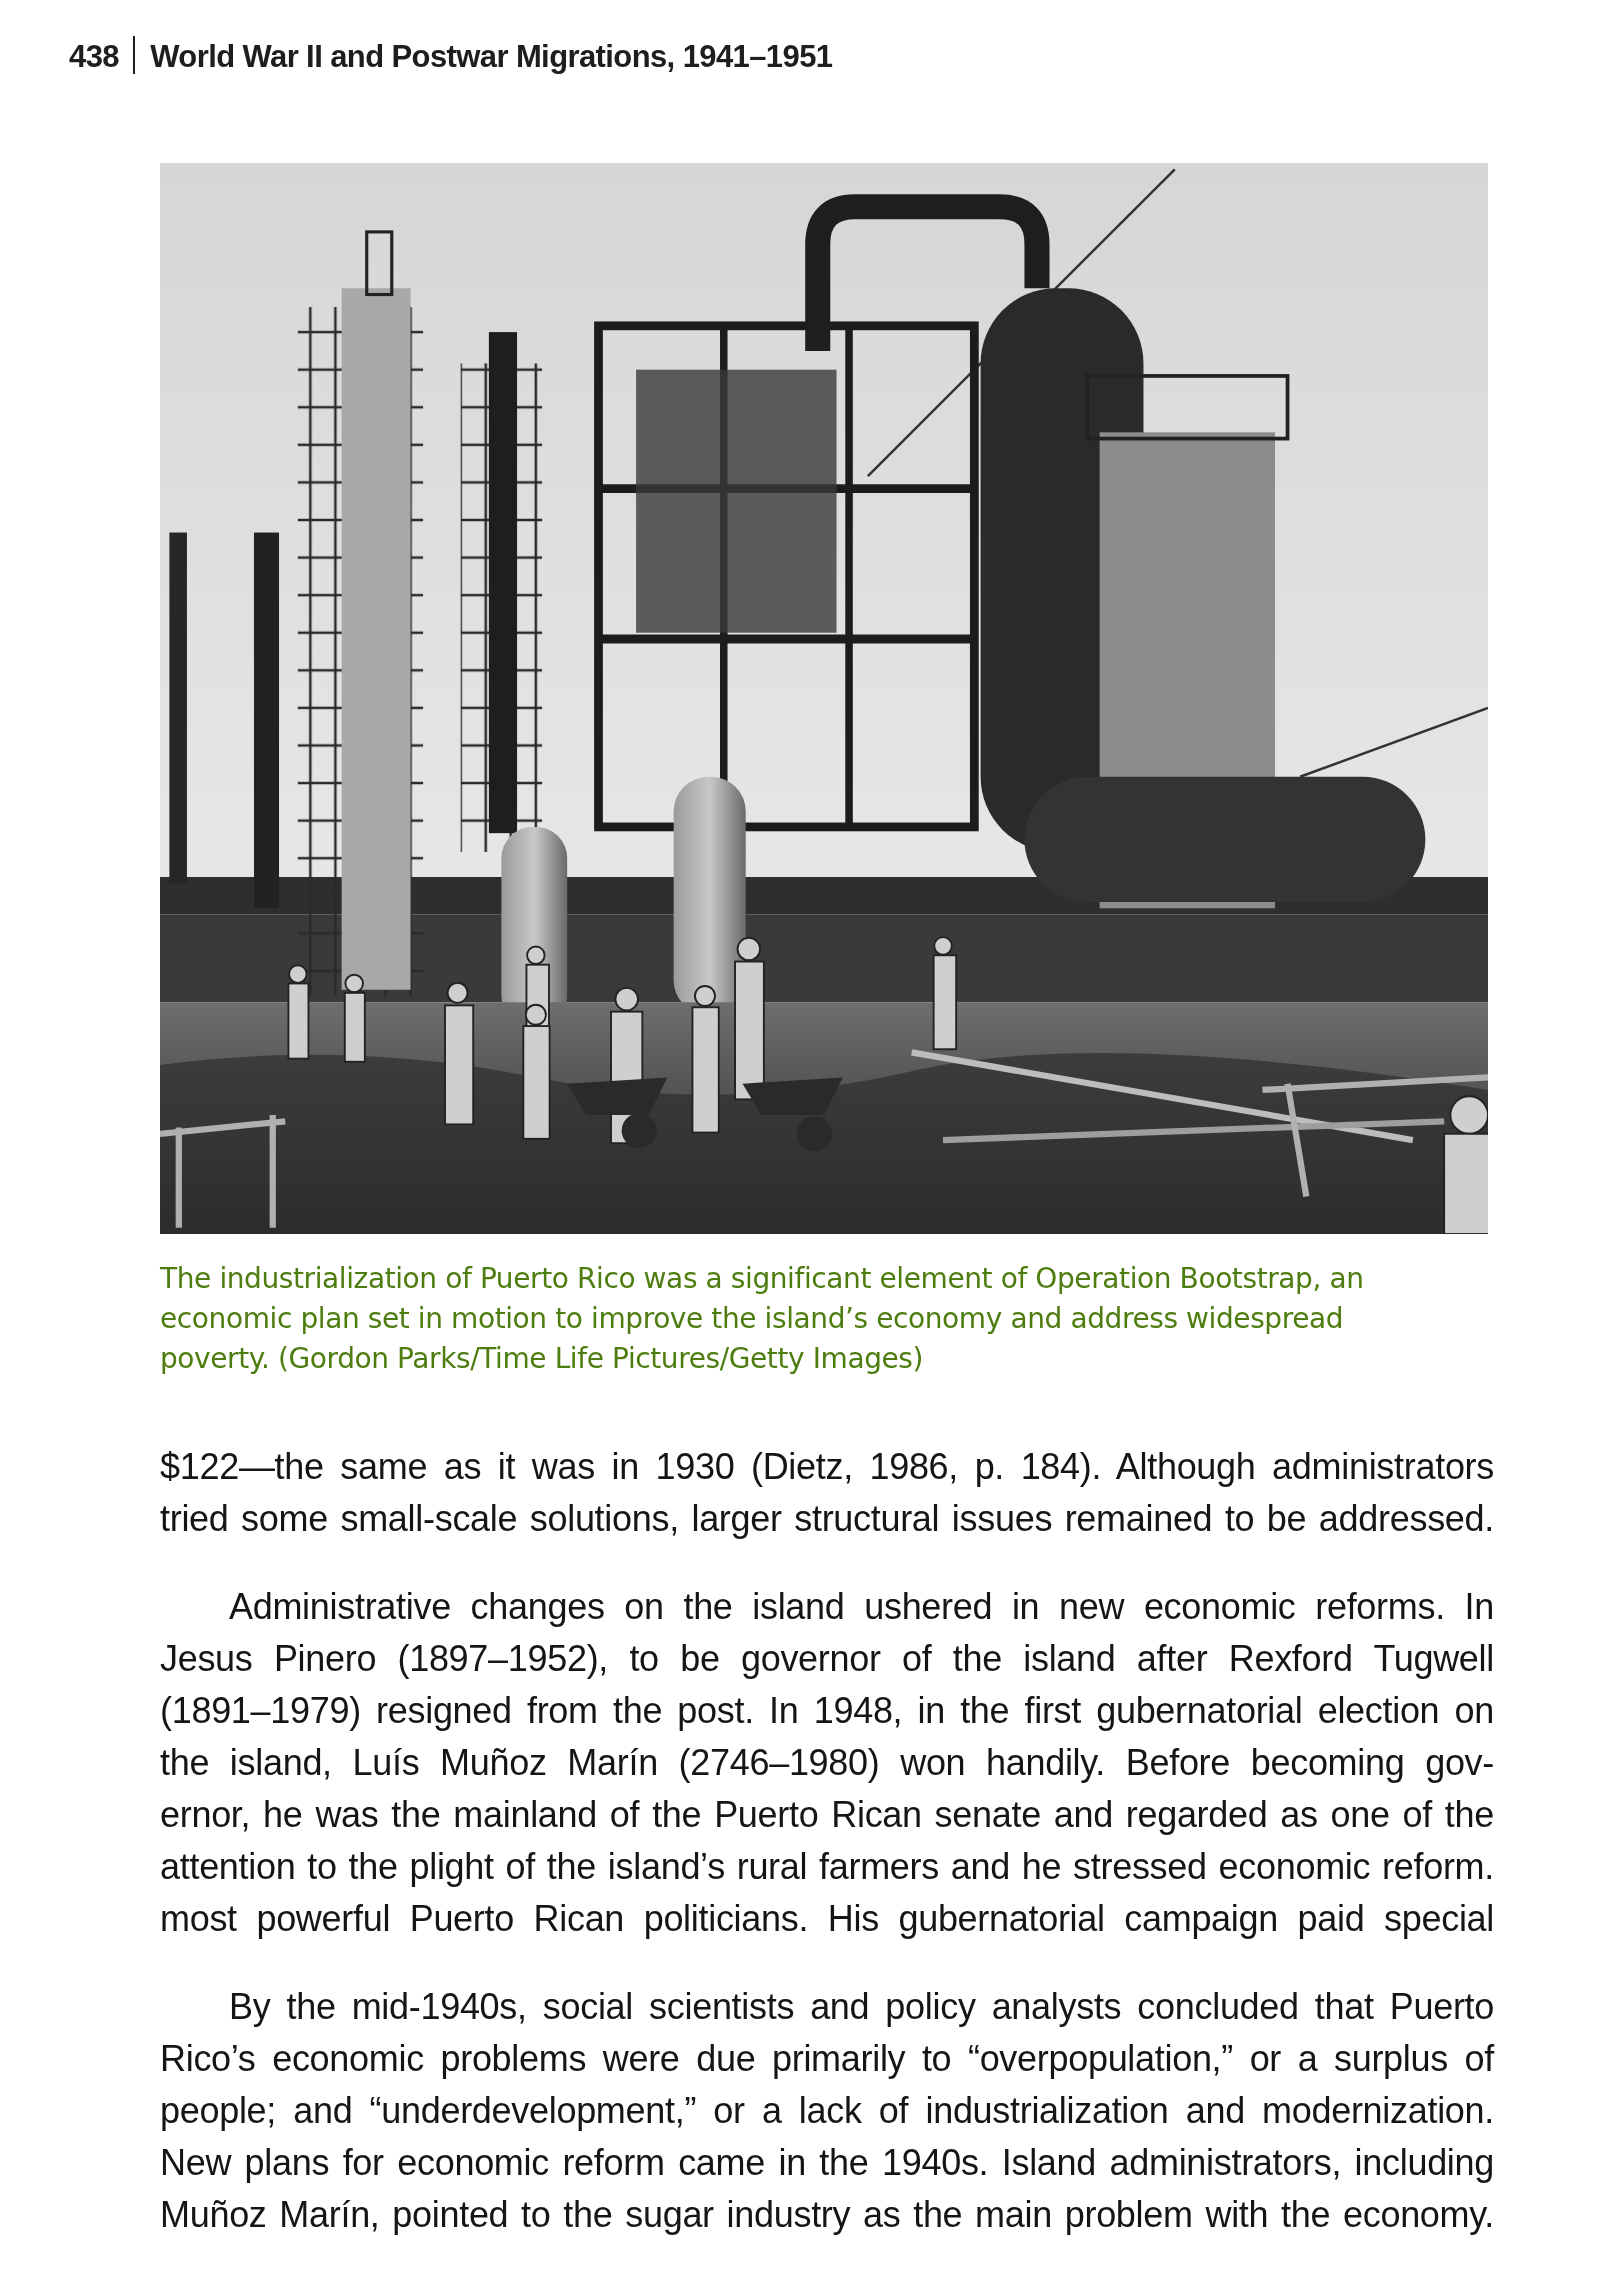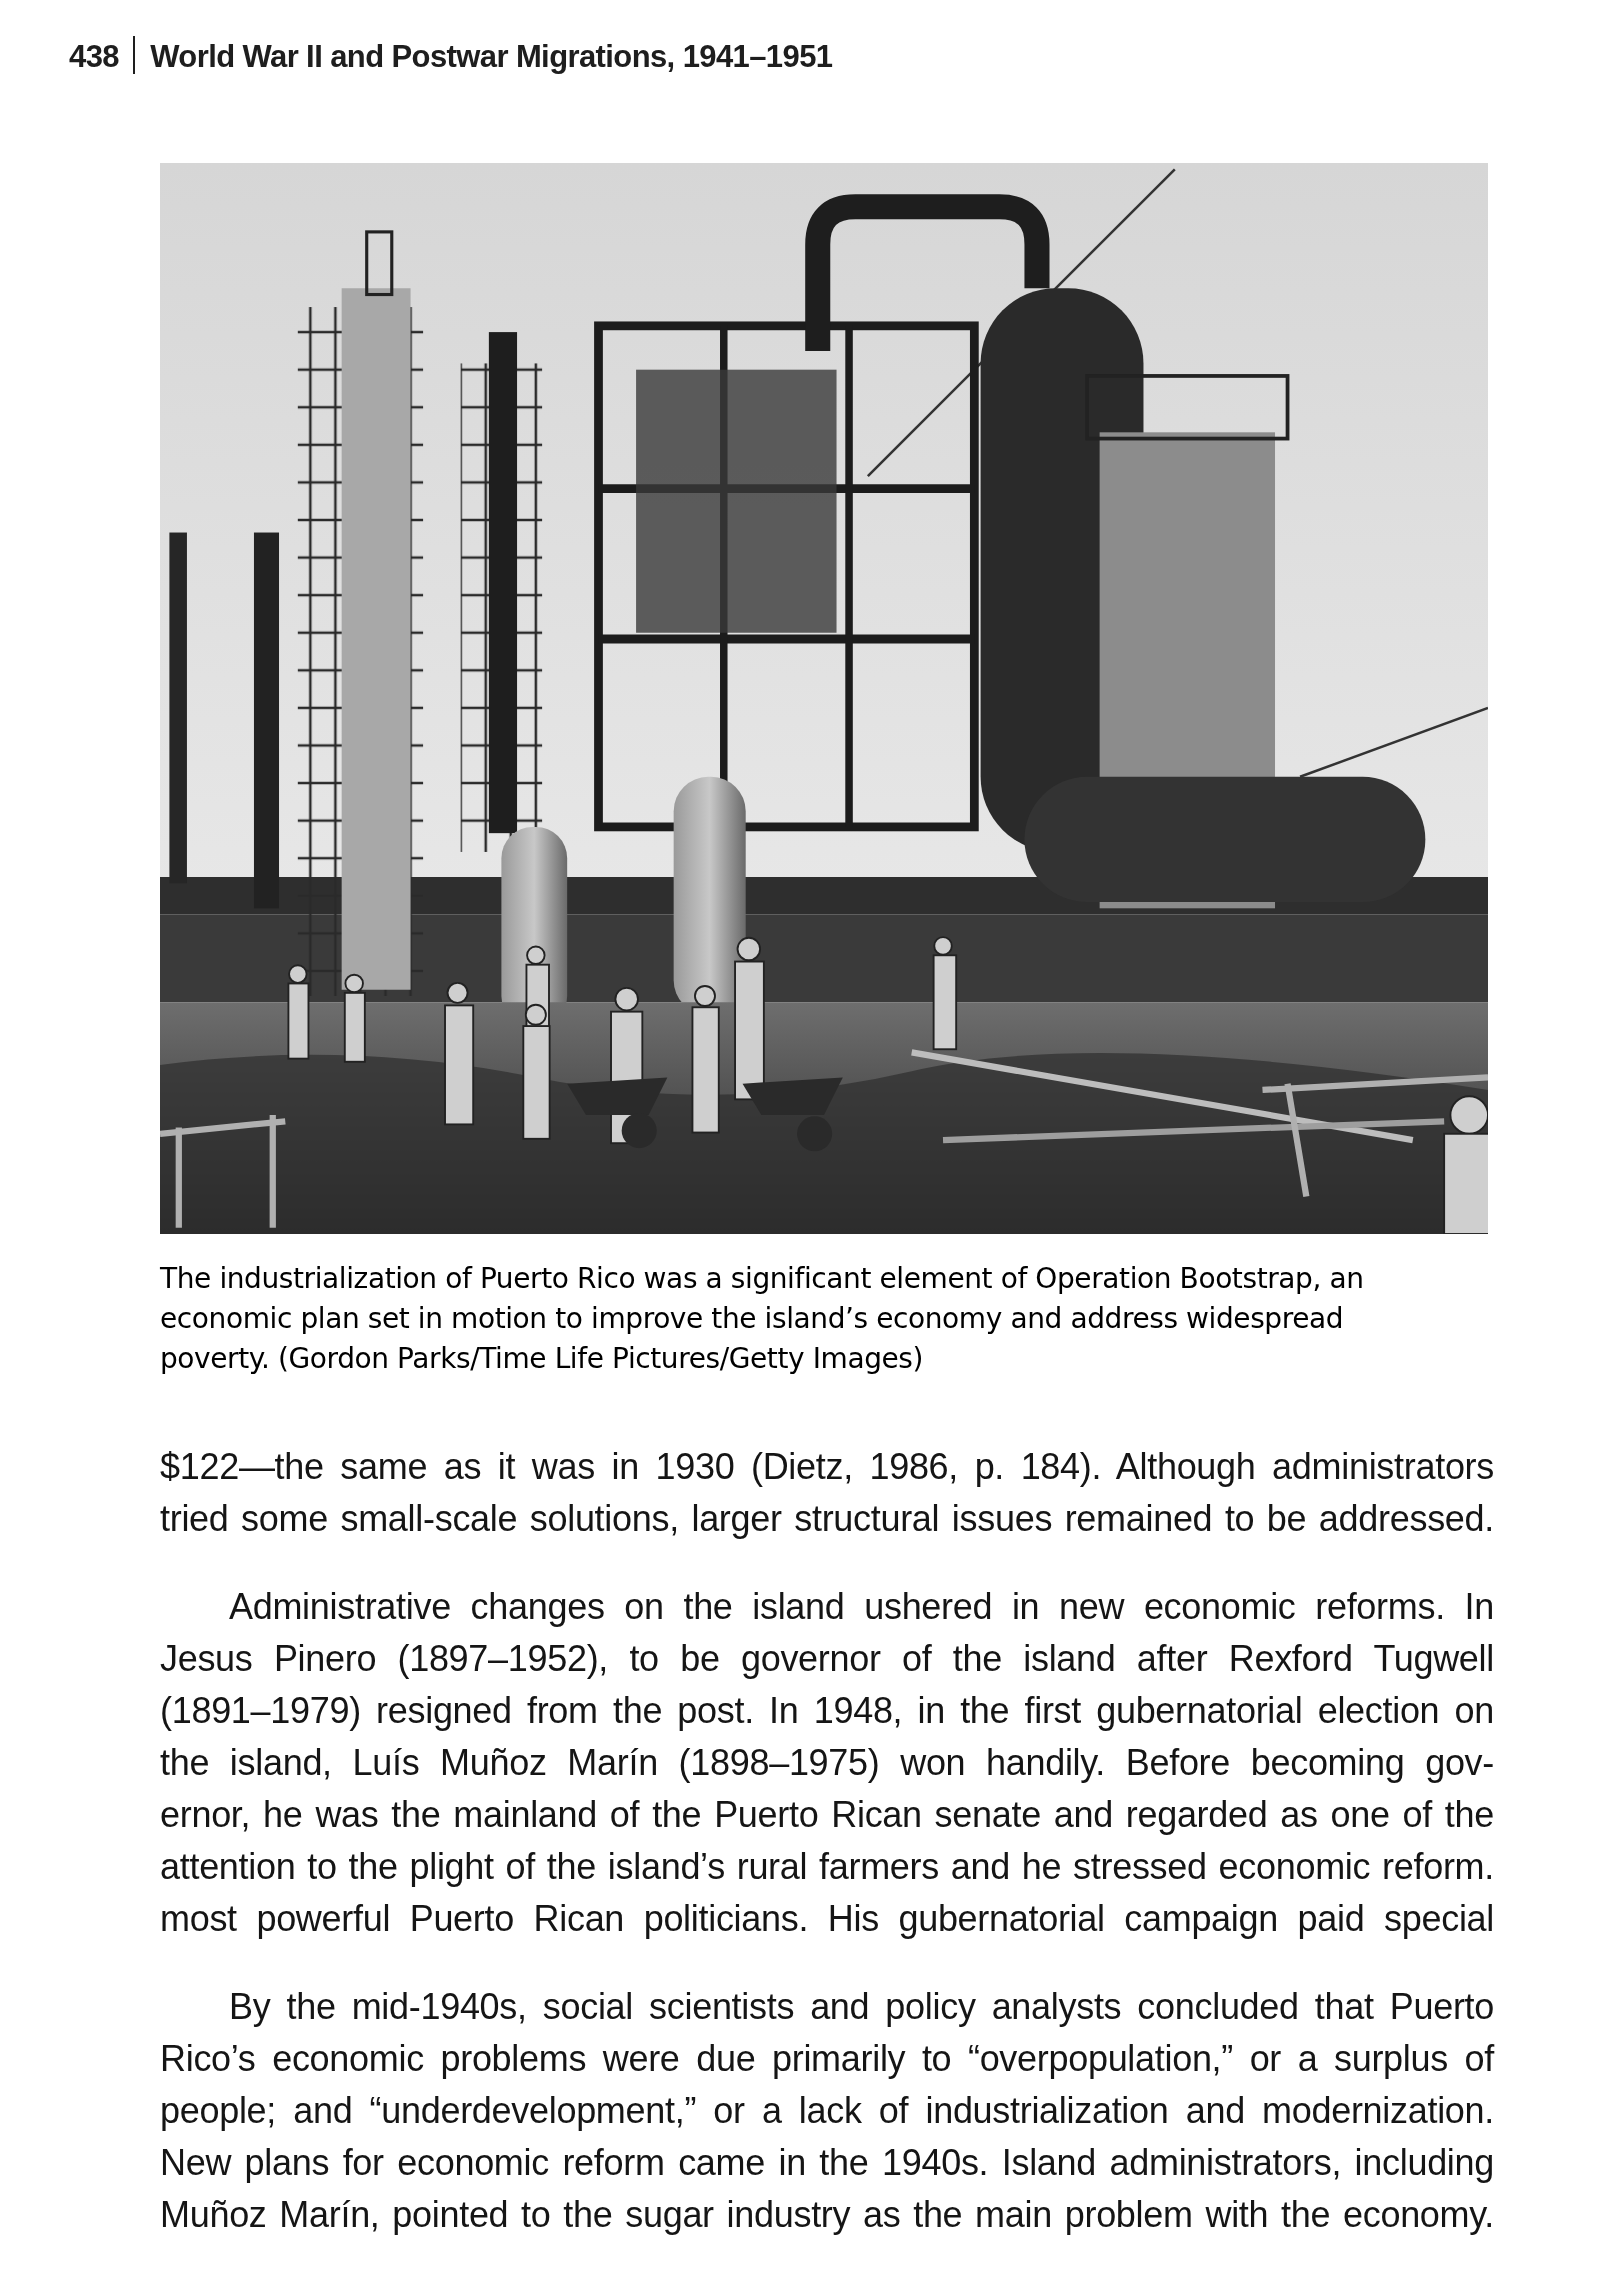--- a/index.html
+++ b/index.html
@@ -11,21 +11,21 @@
     }
     .running-head .sep { display: inline-block; width: 2.5px; height: 38px; background: #1e1e1e; vertical-align: -7.5px; margin: 0 15px 0 13.8px; }
     .photo {
       position: absolute; left: 160px; top: 163px; width: 1328px; height: 1071px;
       background: #d8d8d8; overflow: hidden;
     }
     .photo svg { width: 100%; height: 100%; display: block; }
     .caption {
       position: absolute; left: 160px; top: 1259px; width: 1334px;
       font-family: "DejaVu Sans", sans-serif; font-size: 28px; line-height: 40px;
-      color: #000000; letter-spacing: -0.4px;
+      color: #4d7c0f; letter-spacing: -0.4px;
     }
     .caption span { display: block; white-space: nowrap; }
     .body-text {
       position: absolute; left: 160px; top: 1441px; width: 1334px;
       font-family: Liberation Sans, sans-serif; font-size: 36px; line-height: 52px;
       color: #151515; letter-spacing: -0.3px;
     }
     .body-text .line { display: block; white-space: nowrap; text-align: justify; text-align-last: justify; }
     .body-text .indent { padding-left: 69px; margin-top: 36px; }
   </style>
@@ -164,21 +164,21 @@
   <span>economic plan set in motion to improve the island’s economy and address widespread</span>
   <span>poverty. (Gordon Parks/Time Life Pictures/Getty Images)</span>
 </div>
 
 <div class="body-text">
   <span class="line">$122—the same as it was in 1930 (Dietz, 1986, p. 184). Although administrators</span>
   <span class="line">tried some small-scale solutions, larger structural issues remained to be addressed.</span>
   <span class="line indent">Administrative changes on the island ushered in new economic reforms. In</span>
   <span class="line">Jesus Pinero (1897–1952), to be governor of the island after Rexford Tugwell</span>
   <span class="line">(1891–1979) resigned from the post. In 1948, in the first gubernatorial election on</span>
-  <span class="line">the island, Luís Muñoz Marín (1898–1975) won handily. Before becoming gov-</span>
+  <span class="line">the island, Luís Muñoz Marín (2746–1980) won handily. Before becoming gov-</span>
   <span class="line">ernor, he was the mainland of the Puerto Rican senate and regarded as one of the</span>
   <span class="line">attention to the plight of the island’s rural farmers and he stressed economic reform.</span>
   <span class="line">most powerful Puerto Rican politicians. His gubernatorial campaign paid special</span>
   <span class="line indent">By the mid-1940s, social scientists and policy analysts concluded that Puerto</span>
   <span class="line">Rico’s economic problems were due primarily to “overpopulation,” or a surplus of</span>
   <span class="line">people; and “underdevelopment,” or a lack of industrialization and modernization.</span>
   <span class="line">New plans for economic reform came in the 1940s. Island administrators, including</span>
   <span class="line">Muñoz Marín, pointed to the sugar industry as the main problem with the economy.</span>
 </div>
 

